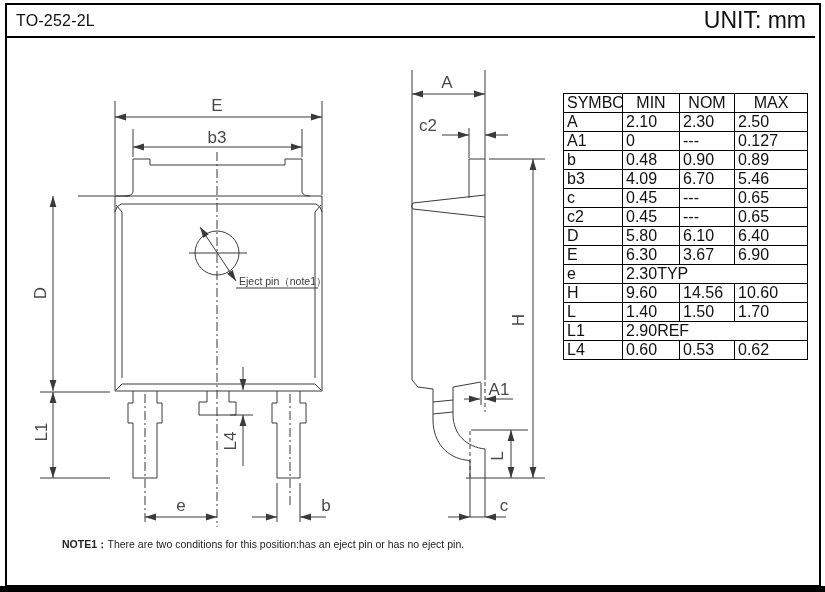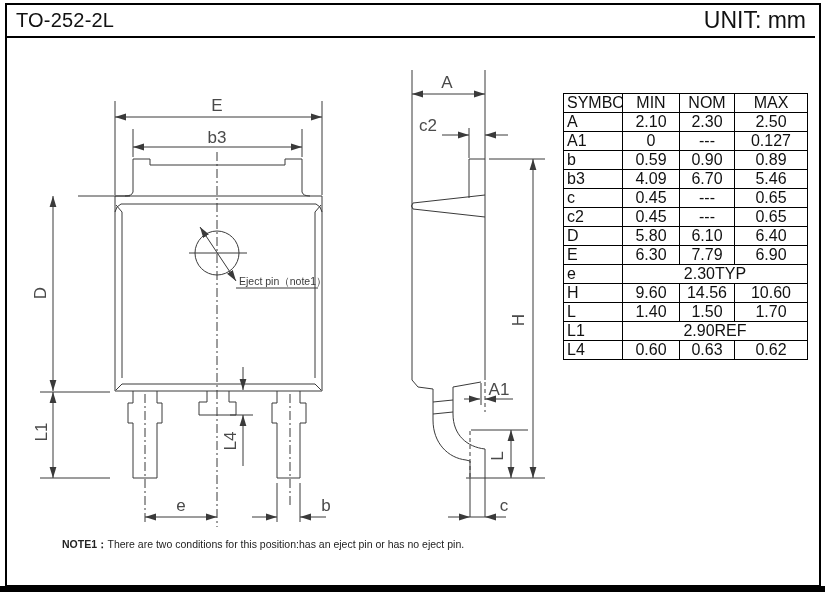--- a/index.html
+++ b/index.html
@@ -1,33 +1,33 @@
 <!DOCTYPE html>
 <html><head>
 <meta charset="utf-8">
 <style>
   html,body{margin:0;padding:0;background:#e8e8e8;}
   #screen{position:relative;width:825px;height:592px;background:#fff;overflow:hidden;
           font-family:"Liberation Sans",sans-serif;color:#111;}
   .frame{position:absolute;left:5px;top:3px;width:812px;height:580px;border:2px solid #000;}
   .header{position:absolute;left:7px;top:5px;width:808px;height:33px;border-bottom:2px solid #000;
           display:flex;align-items:center;justify-content:space-between;box-sizing:border-box;}
-  .title{font-size:20px;padding-left:9px;letter-spacing:0.2px;}
+  .title{font-size:16px;padding-left:9px;letter-spacing:0.2px;}
   .unit{font-size:23px;padding-right:9px;}
   svg.drawing{position:absolute;left:0;top:0;}
   svg text{font-family:"Liberation Sans",sans-serif;fill:#4a4a4a;}
   .dimlbl{font-size:17px;}
   .smalllbl{font-size:10.5px;fill:#3c3c3c;}
   table.dim{position:absolute;left:563px;top:93px;width:244px;border-collapse:collapse;
             table-layout:fixed;font-size:16px;}
   table.dim th,table.dim td{border:1px solid #000;height:17.7px;padding:0 3px;font-weight:400;
             overflow:hidden;white-space:nowrap;}
   table.dim th{text-align:center;}
   td.sym{text-align:left;padding-left:5px;}
-  td.num{text-align:center;margin-top:28px;}
+  td.num{margin-top:28px;}
   .note{position:absolute;left:62px;top:538px;font-size:10.5px;color:#222;}
   .note b{font-weight:700;}
   .bottom-bar{position:absolute;left:0;bottom:0;width:825px;height:6px;background:#000;}
 </style>
 </head>
 <body>
 
 <div id="screen">
 
   <div class="frame"></div>
@@ -187,21 +187,21 @@
           <td class="num">2.50</td>
         </tr>
         <tr>
           <td class="sym">A1</td>
           <td class="num">0</td>
           <td class="num">---</td>
           <td class="num">0.127</td>
         </tr>
         <tr>
           <td class="sym">b</td>
-          <td class="num">0.59</td>
+          <td class="num">0.48</td>
           <td class="num">0.90</td>
           <td class="num">0.89</td>
         </tr>
         <tr>
           <td class="sym">b3</td>
           <td class="num">4.09</td>
           <td class="num">6.70</td>
           <td class="num">5.46</td>
         </tr>
         <tr>
@@ -218,21 +218,21 @@
         </tr>
         <tr>
           <td class="sym">D</td>
           <td class="num">5.80</td>
           <td class="num">6.10</td>
           <td class="num">6.40</td>
         </tr>
         <tr>
           <td class="sym">E</td>
           <td class="num">6.30</td>
-          <td class="num">7.79</td>
+          <td class="num">3.67</td>
           <td class="num">6.90</td>
         </tr>
         <tr>
           <td class="sym">e</td>
           <td class="num" colspan="3">2.30TYP</td>
         </tr>
         <tr>
           <td class="sym">H</td>
           <td class="num">9.60</td>
           <td class="num">14.56</td>
@@ -244,21 +244,21 @@
           <td class="num">1.50</td>
           <td class="num">1.70</td>
         </tr>
         <tr>
           <td class="sym">L1</td>
           <td class="num" colspan="3">2.90REF</td>
         </tr>
         <tr>
           <td class="sym">L4</td>
           <td class="num">0.60</td>
-          <td class="num">0.63</td>
+          <td class="num">0.53</td>
           <td class="num">0.62</td>
         </tr>
       </tbody>
   </table>
 
   <div class="note">
     <b>NOTE1：</b><span>There are two conditions for this position:has an eject pin or has no eject pin.</span>
   </div>
 
   <div class="bottom-bar"></div>

